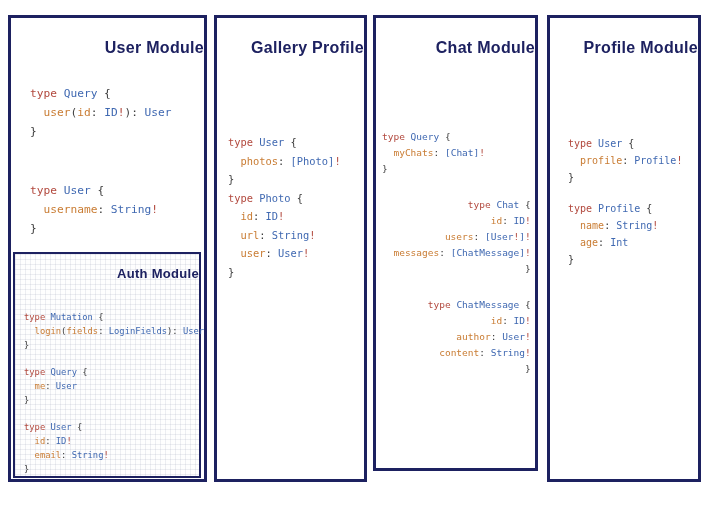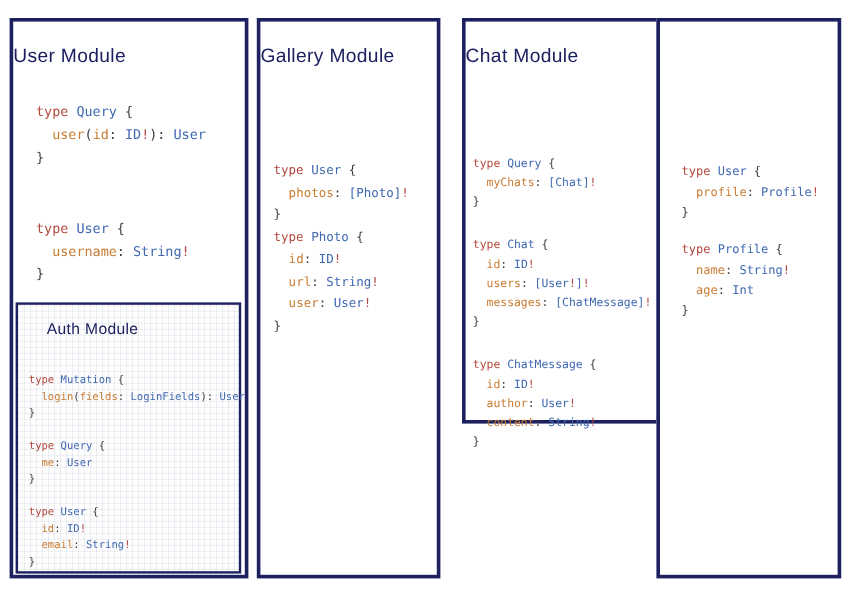--- a/index.html
+++ b/index.html
@@ -10,36 +10,36 @@
     overflow:hidden;
   }
   .box{
     position:absolute;
     background:#ffffff;
     border:3px solid var(--navy,#1d2160);
     box-sizing:border-box;
   }
   #box-user    {left:8px;  top:15px; width:199px; height:467px;}
   #box-gallery {left:214px; top:15px; width:153px; height:467px;}
-  #box-chat    {left:373px; top:15px; width:165px; height:338px;margin-left:12px;}
+  #box-chat    {left:373px; top:15px; width:165px; height:456px;}
   #box-profile {left:547px; top:15px; width:154px; height:467px;}
   #box-auth{
     position:absolute; left:2px; right:3px; top:234px; bottom:1px;
     border:2px solid var(--navy,#1d2160);
     box-sizing:border-box;
     background-color:#fefefe;
     background-image:
       linear-gradient(rgba(175,180,200,0.22) 1px, transparent 1px),
       linear-gradient(90deg, rgba(175,180,200,0.22) 1px, transparent 1px);
     background-size:5px 5px;
   }
   .box-title{
     padding-top:21px;
-    text-align:left;
-    font-weight:400;
+    text-align:right;
+    font-weight:700;
     font-size:16px;
     letter-spacing:0.3px;
     color:var(--navy,#1d2160);
   }
   #box-auth .box-title{
     padding-top:12px;
     font-size:13px;
     padding-left:24px;
   }
   .code{
@@ -47,21 +47,21 @@
     font-family:"DejaVu Sans Mono", monospace;
     white-space:pre;
     color:var(--punct,#3c3c3c);
   }
   .code .ln{white-space:pre;}
   #code-user    {left:19px; top:66px;  font-size:11.2px; line-height:19px;}
   #code-user    .blk + .blk{margin-top:40px;}
   #code-gallery {left:11px; top:115px; font-size:10.4px; line-height:18.5px;}
   #code-gallery .blk + .blk{}
   #code-chat    {left:6px;  top:111px; font-size:9.5px;  line-height:16px;}
-  #code-chat    .blk + .blk{margin-top:20px;}
+  #code-chat    .blk + .blk{margin-top:20px;text-align:right;}
   #code-profile {left:18px; top:117px; font-size:10px;   line-height:17px;}
   #code-profile .blk + .blk{margin-top:14px;}
   #code-auth    {left:9px;  top:56px;  font-size:8.8px;  line-height:14px;}
   #code-auth    .blk + .blk{margin-top:13px;}
   .r{color:var(--red,#b2493e);}
   .b{color:var(--blue,#3f68b1);}
   .o{color:var(--orange,#c97c33);}
   .p{color:var(--punct,#3c3c3c);}
 </style>
 </head>
@@ -71,24 +71,25 @@
   <div class="box-title">User Module</div>
   <div class="code" id="code-user"><div class="blk"><div class="ln"><span class="r">type </span><span class="b">Query </span><span class="p">{</span></div><div class="ln"><span class="p">  </span><span class="o">user</span><span class="p">(</span><span class="o">id</span><span class="p">: </span><span class="b">ID</span><span class="r">!</span><span class="p">): </span><span class="b">User</span></div><div class="ln"><span class="p">}</span></div></div><div class="blk"><div class="ln"><span class="r">type </span><span class="b">User </span><span class="p">{</span></div><div class="ln"><span class="p">  </span><span class="o">username</span><span class="p">: </span><span class="b">String</span><span class="r">!</span></div><div class="ln"><span class="p">}</span></div></div></div>
 
   <div id="box-auth">
     <div class="box-title">Auth Module</div>
     <div class="code" id="code-auth"><div class="blk"><div class="ln"><span class="r">type </span><span class="b">Mutation </span><span class="p">{</span></div><div class="ln"><span class="p">  </span><span class="o">login</span><span class="p">(</span><span class="o">fields</span><span class="p">: </span><span class="b">LoginFields</span><span class="p">): </span><span class="b">User</span></div><div class="ln"><span class="p">}</span></div></div><div class="blk"><div class="ln"><span class="r">type </span><span class="b">Query </span><span class="p">{</span></div><div class="ln"><span class="p">  </span><span class="o">me</span><span class="p">: </span><span class="b">User</span></div><div class="ln"><span class="p">}</span></div></div><div class="blk"><div class="ln"><span class="r">type </span><span class="b">User </span><span class="p">{</span></div><div class="ln"><span class="p">  </span><span class="o">id</span><span class="p">: </span><span class="b">ID</span><span class="r">!</span></div><div class="ln"><span class="p">  </span><span class="o">email</span><span class="p">: </span><span class="b">String</span><span class="r">!</span></div><div class="ln"><span class="p">}</span></div></div></div>
   </div>
 </div>
 
 <div class="box" id="box-gallery">
-  <div class="box-title">Gallery Module</div>
+  <div class="box-title">Gallery Profile</div>
   <div class="code" id="code-gallery"><div class="blk"><div class="ln"><span class="r">type </span><span class="b">User </span><span class="p">{</span></div><div class="ln"><span class="p">  </span><span class="o">photos</span><span class="p">: </span><span class="b">[Photo]</span><span class="r">!</span></div><div class="ln"><span class="p">}</span></div></div><div class="blk"><div class="ln"><span class="r">type </span><span class="b">Photo </span><span class="p">{</span></div><div class="ln"><span class="p">  </span><span class="o">id</span><span class="p">: </span><span class="b">ID</span><span class="r">!</span></div><div class="ln"><span class="p">  </span><span class="o">url</span><span class="p">: </span><span class="b">String</span><span class="r">!</span></div><div class="ln"><span class="p">  </span><span class="o">user</span><span class="p">: </span><span class="b">User</span><span class="r">!</span></div><div class="ln"><span class="p">}</span></div></div></div>
 </div>
 
 <div class="box" id="box-chat">
   <div class="box-title">Chat Module</div>
   <div class="code" id="code-chat"><div class="blk"><div class="ln"><span class="r">type </span><span class="b">Query </span><span class="p">{</span></div><div class="ln"><span class="p">  </span><span class="o">myChats</span><span class="p">: </span><span class="b">[Chat]</span><span class="r">!</span></div><div class="ln"><span class="p">}</span></div></div><div class="blk"><div class="ln"><span class="r">type </span><span class="b">Chat </span><span class="p">{</span></div><div class="ln"><span class="p">  </span><span class="o">id</span><span class="p">: </span><span class="b">ID</span><span class="r">!</span></div><div class="ln"><span class="p">  </span><span class="o">users</span><span class="p">: </span><span class="b">[User</span><span class="r">!</span><span class="b">]</span><span class="r">!</span></div><div class="ln"><span class="p">  </span><span class="o">messages</span><span class="p">: </span><span class="b">[ChatMessage]</span><span class="r">!</span></div><div class="ln"><span class="p">}</span></div></div><div class="blk"><div class="ln"><span class="r">type </span><span class="b">ChatMessage </span><span class="p">{</span></div><div class="ln"><span class="p">  </span><span class="o">id</span><span class="p">: </span><span class="b">ID</span><span class="r">!</span></div><div class="ln"><span class="p">  </span><span class="o">author</span><span class="p">: </span><span class="b">User</span><span class="r">!</span></div><div class="ln"><span class="p">  </span><span class="o">content</span><span class="p">: </span><span class="b">String</span><span class="r">!</span></div><div class="ln"><span class="p">}</span></div></div></div>
 </div>
 
 <div class="box" id="box-profile">
+  <div class="box-title">Profile Module</div>
   <div class="code" id="code-profile"><div class="blk"><div class="ln"><span class="r">type </span><span class="b">User </span><span class="p">{</span></div><div class="ln"><span class="p">  </span><span class="o">profile</span><span class="p">: </span><span class="b">Profile</span><span class="r">!</span></div><div class="ln"><span class="p">}</span></div></div><div class="blk"><div class="ln"><span class="r">type </span><span class="b">Profile </span><span class="p">{</span></div><div class="ln"><span class="p">  </span><span class="o">name</span><span class="p">: </span><span class="b">String</span><span class="r">!</span></div><div class="ln"><span class="p">  </span><span class="o">age</span><span class="p">: </span><span class="b">Int</span></div><div class="ln"><span class="p">}</span></div></div></div>
 </div>
 
 </body></html>

